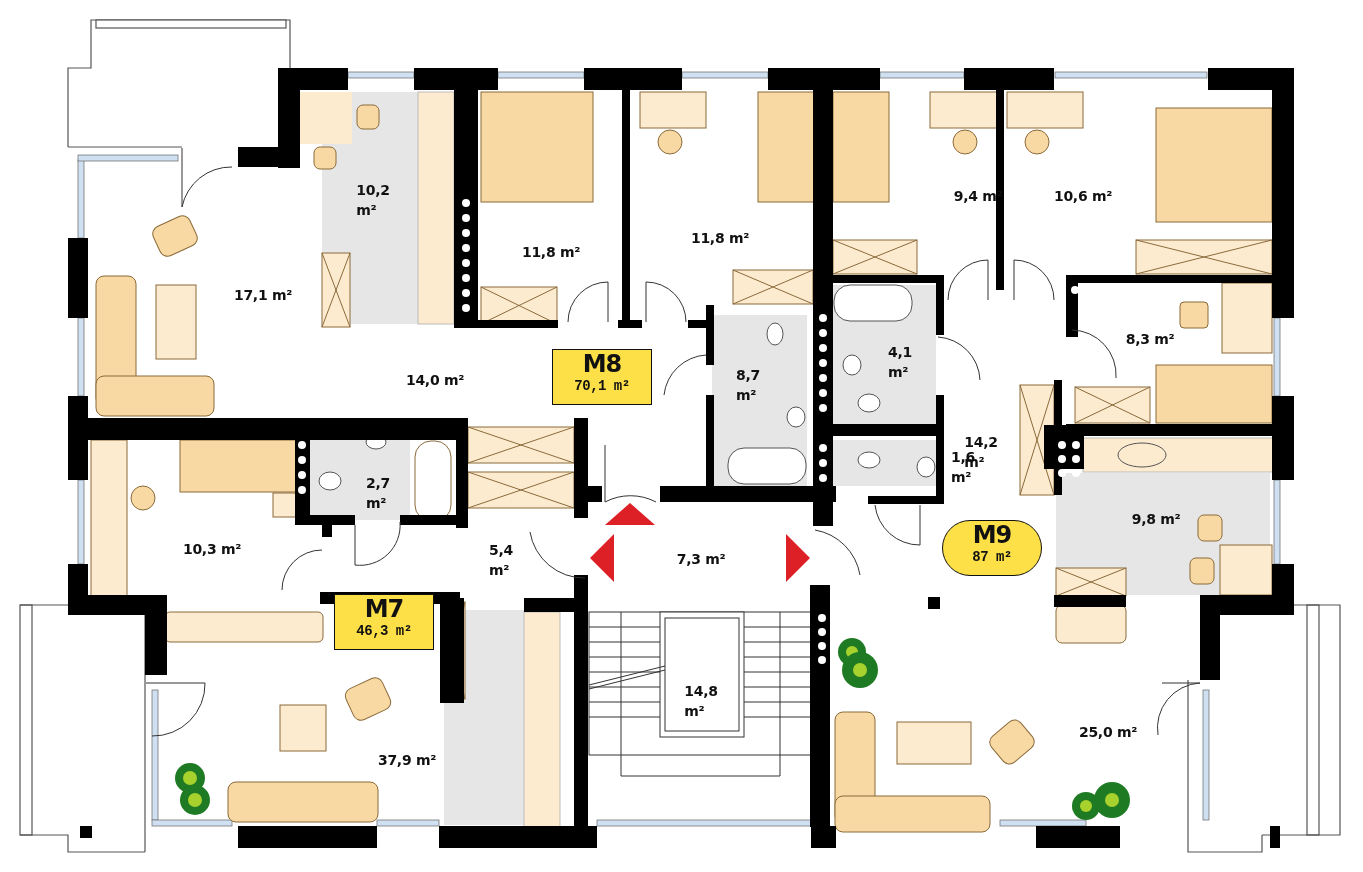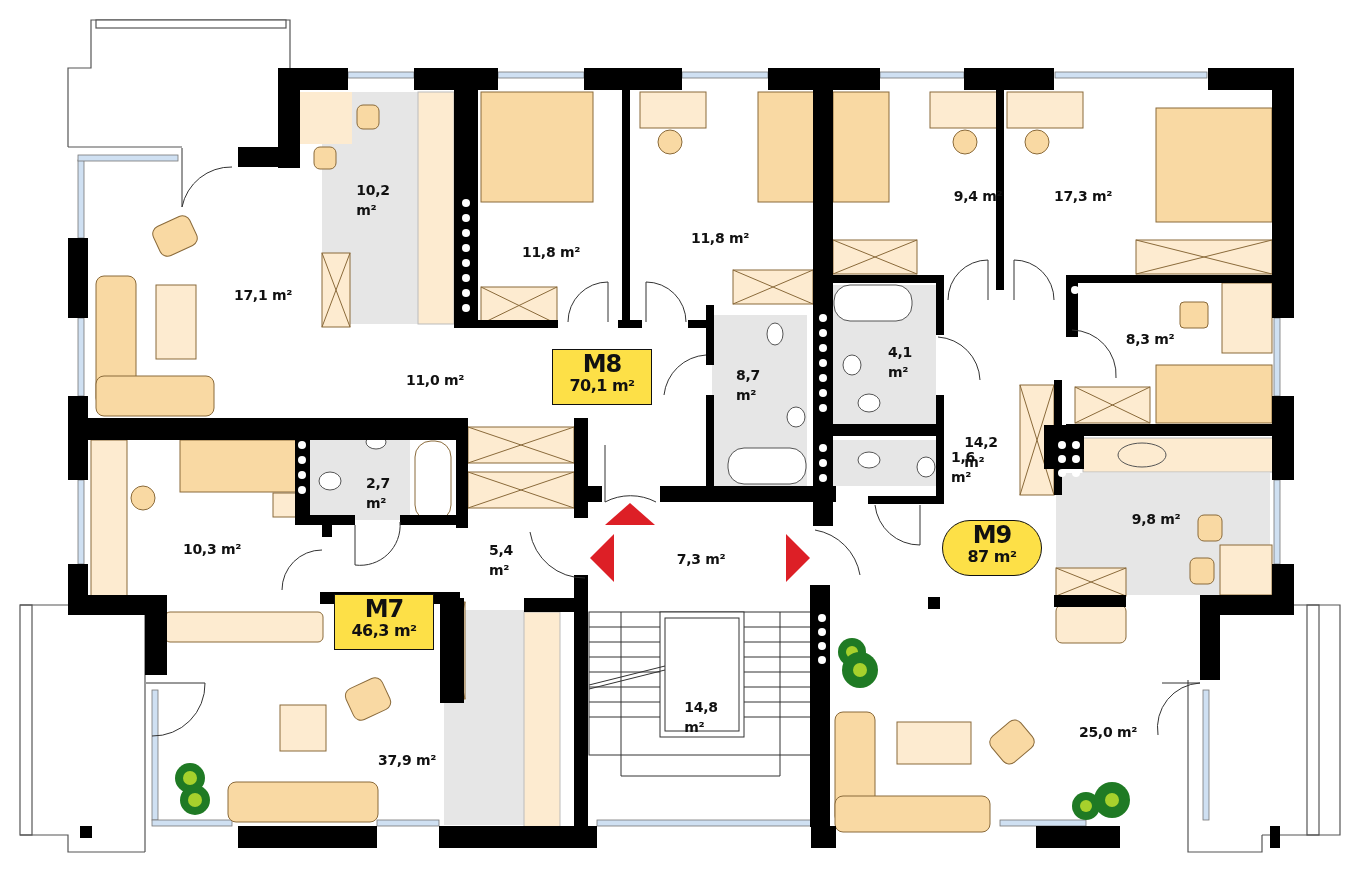--- a/index.html
+++ b/index.html
@@ -1,21 +1,21 @@
 <!DOCTYPE html>
 <html><head>
 <meta charset="utf-8">
 <style>
   html, body { margin:0; padding:0; background:#ffffff; }
   body { width:1363px; height:872px; overflow:hidden; font-family:"Liberation Sans", sans-serif; }
   #plan { position:absolute; left:0; top:0; width:1363px; height:872px; }
   .lbl { position:absolute; font-family:"DejaVu Sans", sans-serif; font-weight:bold; font-size:14px; color:#111; line-height:20px; white-space:nowrap; transform:translate(-50%,-50%); letter-spacing:-0.3px; }
   .unit-box { position:absolute; border:1.5px solid #111; background:#fde047; text-align:center; font-family:"DejaVu Sans", sans-serif; font-weight:bold; color:#111; }
   .unit-box .uname { font-size:24px; line-height:26px; margin-top:1px; letter-spacing:-1px; }
-  .unit-box .uarea { font-size:16px; line-height:18px; letter-spacing:-0.5px; }
+  .unit-box .uarea { font-size:14px; line-height:18px; letter-spacing:-0.5px;font-family:Liberation Mono, monospace; }
 </style>
 </head>
 <body>
 
 <svg id="plan" viewBox="0 0 1363 872" xmlns="http://www.w3.org/2000/svg">
 
   <g fill="none" stroke="#555" stroke-width="1.2">
     <polyline points="68,147 68,68 91,68 91,20 290,20 290,68"></polyline>
     <rect x="96" y="20" width="190" height="8" fill="#fff"></rect>
     <polyline points="68,147 182,147"></polyline>
@@ -346,27 +346,27 @@
   <div class="uarea">87 m²</div>
 </div>
 
 <div class="lbl" style="left:263px;top:295px;">17,1 m²</div>
 <div class="lbl" style="left:373px;top:200px;">
   <div>10,2</div>
   <div>m²</div>
 </div>
 <div class="lbl" style="left:551px;top:252px;">11,8 m²</div>
 <div class="lbl" style="left:720px;top:238px;">11,8 m²</div>
-<div class="lbl" style="left:435px;top:380px;">11,0 m²</div>
+<div class="lbl" style="left:435px;top:380px;">14,0 m²</div>
 <div class="lbl" style="left:748px;top:385px;">
   <div>8,7</div>
   <div>m²</div>
 </div>
 <div class="lbl" style="left:946px;top:196px;margin-left:32px;">9,4 m²</div>
-<div class="lbl" style="left:1083px;top:196px;">17,3 m²</div>
+<div class="lbl" style="left:1083px;top:196px;">10,6 m²</div>
 <div class="lbl" style="left:900px;top:362px;">
   <div>4,1</div>
   <div>m²</div>
 </div>
 <div class="lbl" style="left:929px;top:467px;margin-left:34px;">
   <div>1,6</div>
   <div>m²</div>
 </div>
 <div class="lbl" style="left:1150px;top:339px;">8,3 m²</div>
 <div class="lbl" style="left:981px;top:452px;">
@@ -379,16 +379,16 @@
 <div class="lbl" style="left:378px;top:493px;">
   <div>2,7</div>
   <div>m²</div>
 </div>
 <div class="lbl" style="left:501px;top:560px;">
   <div>5,4</div>
   <div>m²</div>
 </div>
 <div class="lbl" style="left:407px;top:760px;">37,9 m²</div>
 <div class="lbl" style="left:701px;top:559px;">7,3 m²</div>
-<div class="lbl" style="left:701px;top:717px;">
+<div class="lbl" style="left:701px;top:701px;">
   <div>14,8</div>
   <div>m²</div>
 </div>
 
 </body></html>

